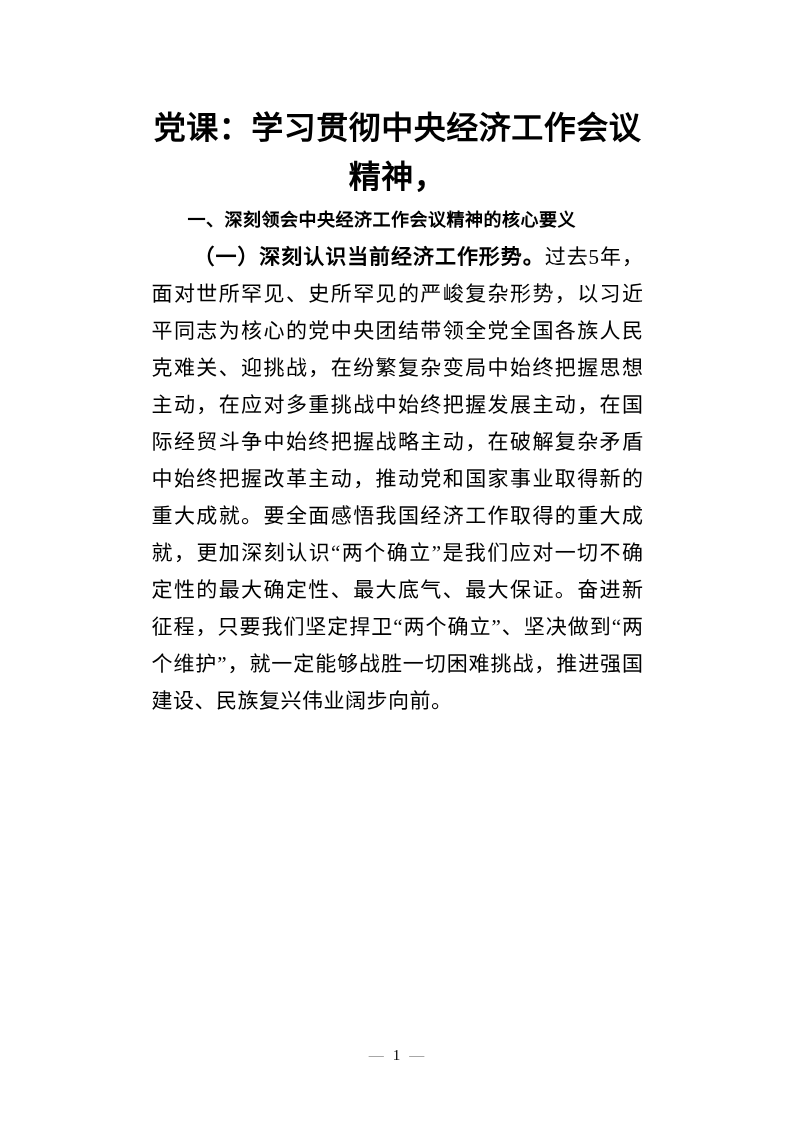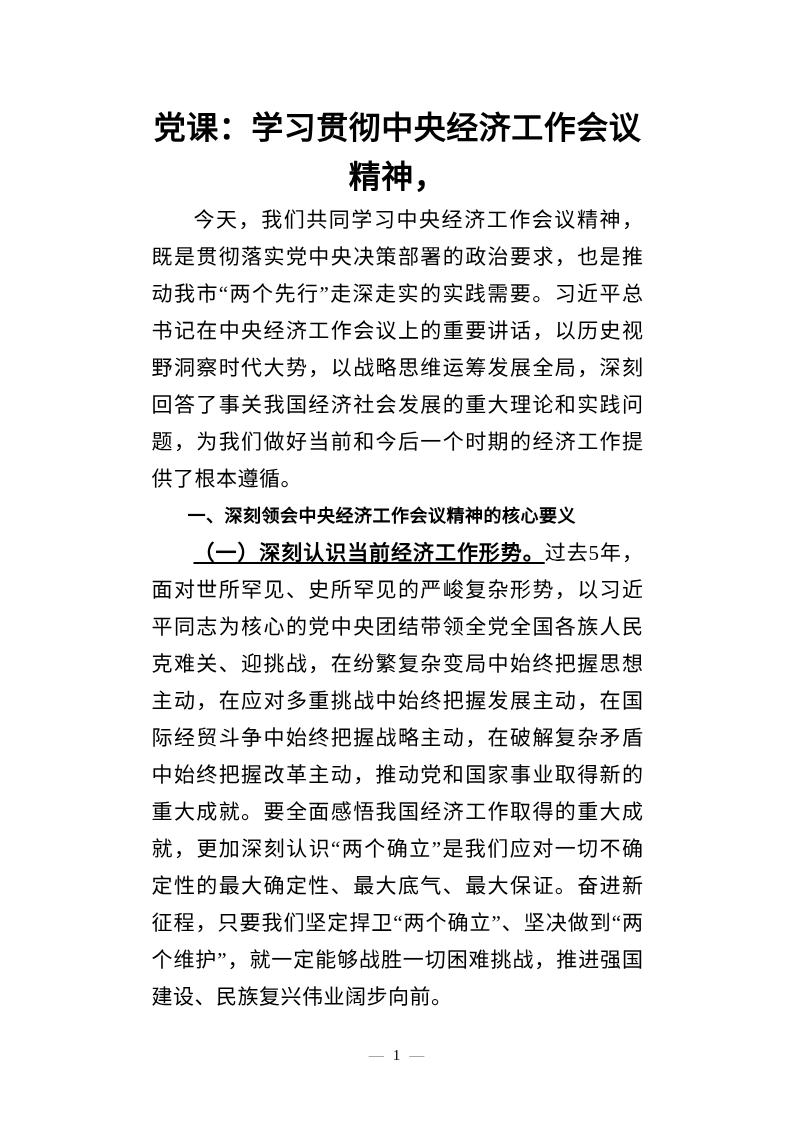--- a/index.html
+++ b/index.html
@@ -48,21 +48,20 @@
     margin: 0;
     font-size: 18px;
     line-height: 37px;
     font-weight: bold;
     text-indent: 2em;
     font-family: "Liberation Sans", sans-serif;
     letter-spacing: 0.5px;
   }
   .lead {
     font-weight: bold;
-    text-decoration: underline;
   }
   .page-footer {
     position: absolute;
     left: 0;
     right: 0;
     bottom: 58px;
     text-align: center;
     font-size: 15px;
     line-height: 18px;
     font-family: "Liberation Serif", serif;
@@ -79,21 +78,20 @@
 <body>
 
 <div class="page">
   <div class="content">
 
     <h1 class="doc-title">
       <span>党课：学习贯彻中央经济工作会议精神，</span><br>
     </h1>
 
 
-    <p class="para">今天，我们共同学习中央经济工作会议精神，既是贯彻落实党中央决策部署的政治要求，也是推动我市“两个先行”走深走实的实践需要。习近平总书记在中央经济工作会议上的重要讲话，以历史视野洞察时代大势，以战略思维运筹发展全局，深刻回答了事关我国经济社会发展的重大理论和实践问题，为我们做好当前和今后一个时期的经济工作提供了根本遵循。</p>
 
     <h2 class="section-heading">一、深刻领会中央经济工作会议精神的核心要义</h2>
 
     <p class="para"><span class="lead">（一）深刻认识当前经济工作形势。</span><span>过去5年，面对世所罕见、史所罕见的严峻复杂形势，以习近平同志为核心的党中央团结带领全党全国各族人民克难关、迎挑战，在纷繁复杂变局中始终把握思想主动，在应对多重挑战中始终把握发展主动，在国际经贸斗争中始终把握战略主动，在破解复杂矛盾中始终把握改革主动，推动党和国家事业取得新的重大成就。要全面感悟我国经济工作取得的重大成就，更加深刻认识“两个确立”是我们应对一切不确定性的最大确定性、最大底气、最大保证。奋进新征程，只要我们坚定捍卫“两个确立”、坚决做到“两个维护”，就一定能够战胜一切困难挑战，推进强国建设、民族复兴伟业阔步向前。</span></p>
 
 
   </div>
 
   <div class="page-footer">
     <span class="dash">—</span><span class="page-num">1</span><span class="dash">—</span>

